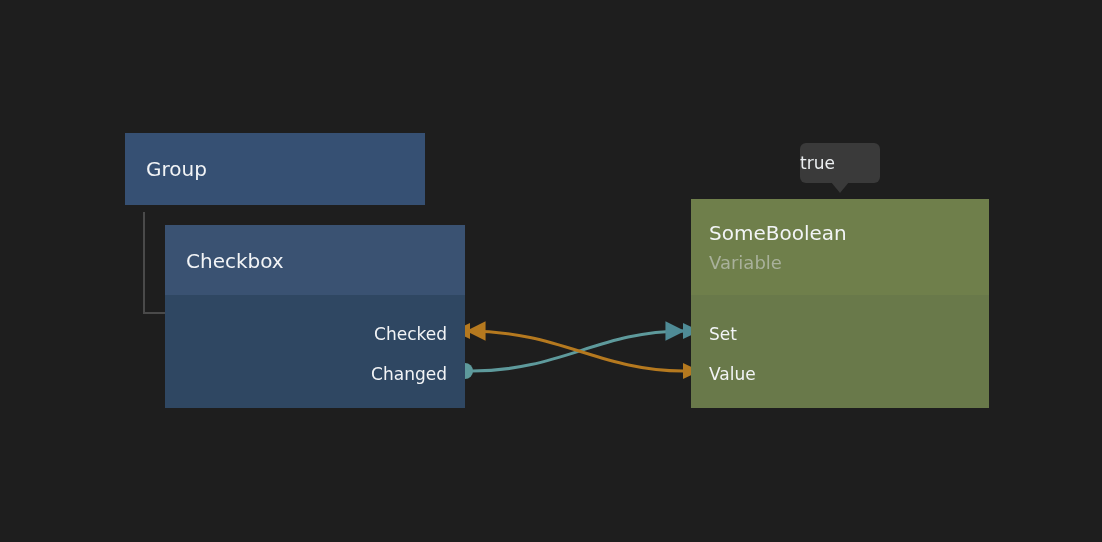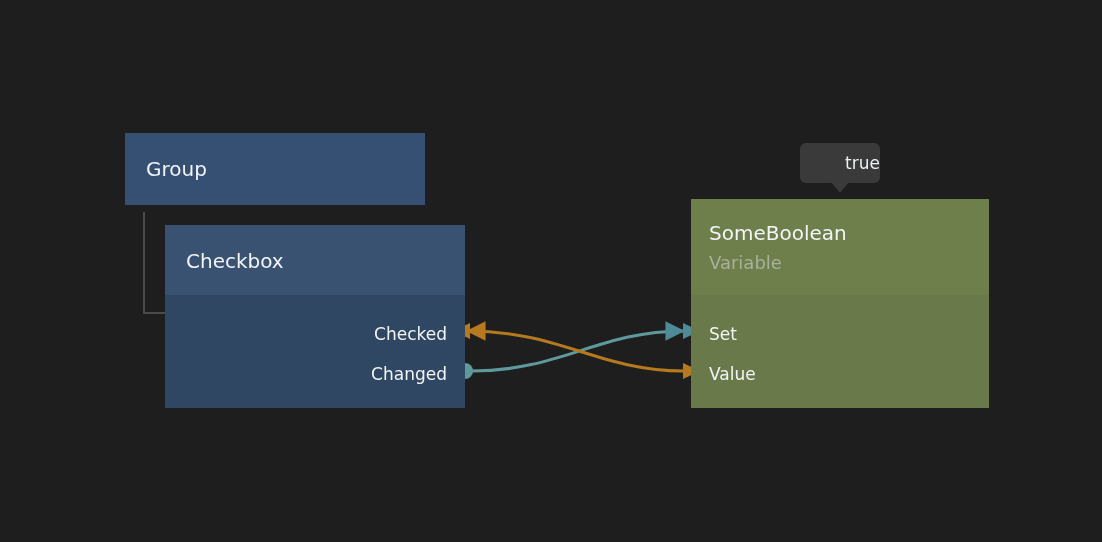--- a/index.html
+++ b/index.html
@@ -147,21 +147,21 @@
     left: 800px;
     top: 143px;
     width: 80px;
     height: 40px;
     background: #3a3a3a;
     border-radius: 6px;
     color: #eceff1;
     font-size: 17px;
     display: flex;
     align-items: center;
-    justify-content: flex-end;
+    justify-content: flex-start;
   }
   #value-tooltip .tail {
     position: absolute;
     left: 50%;
     bottom: -10px;
     margin-left: -9px;
     width: 0;
     height: 0;
     border-left: 9px solid transparent;
     border-right: 9px solid transparent;

